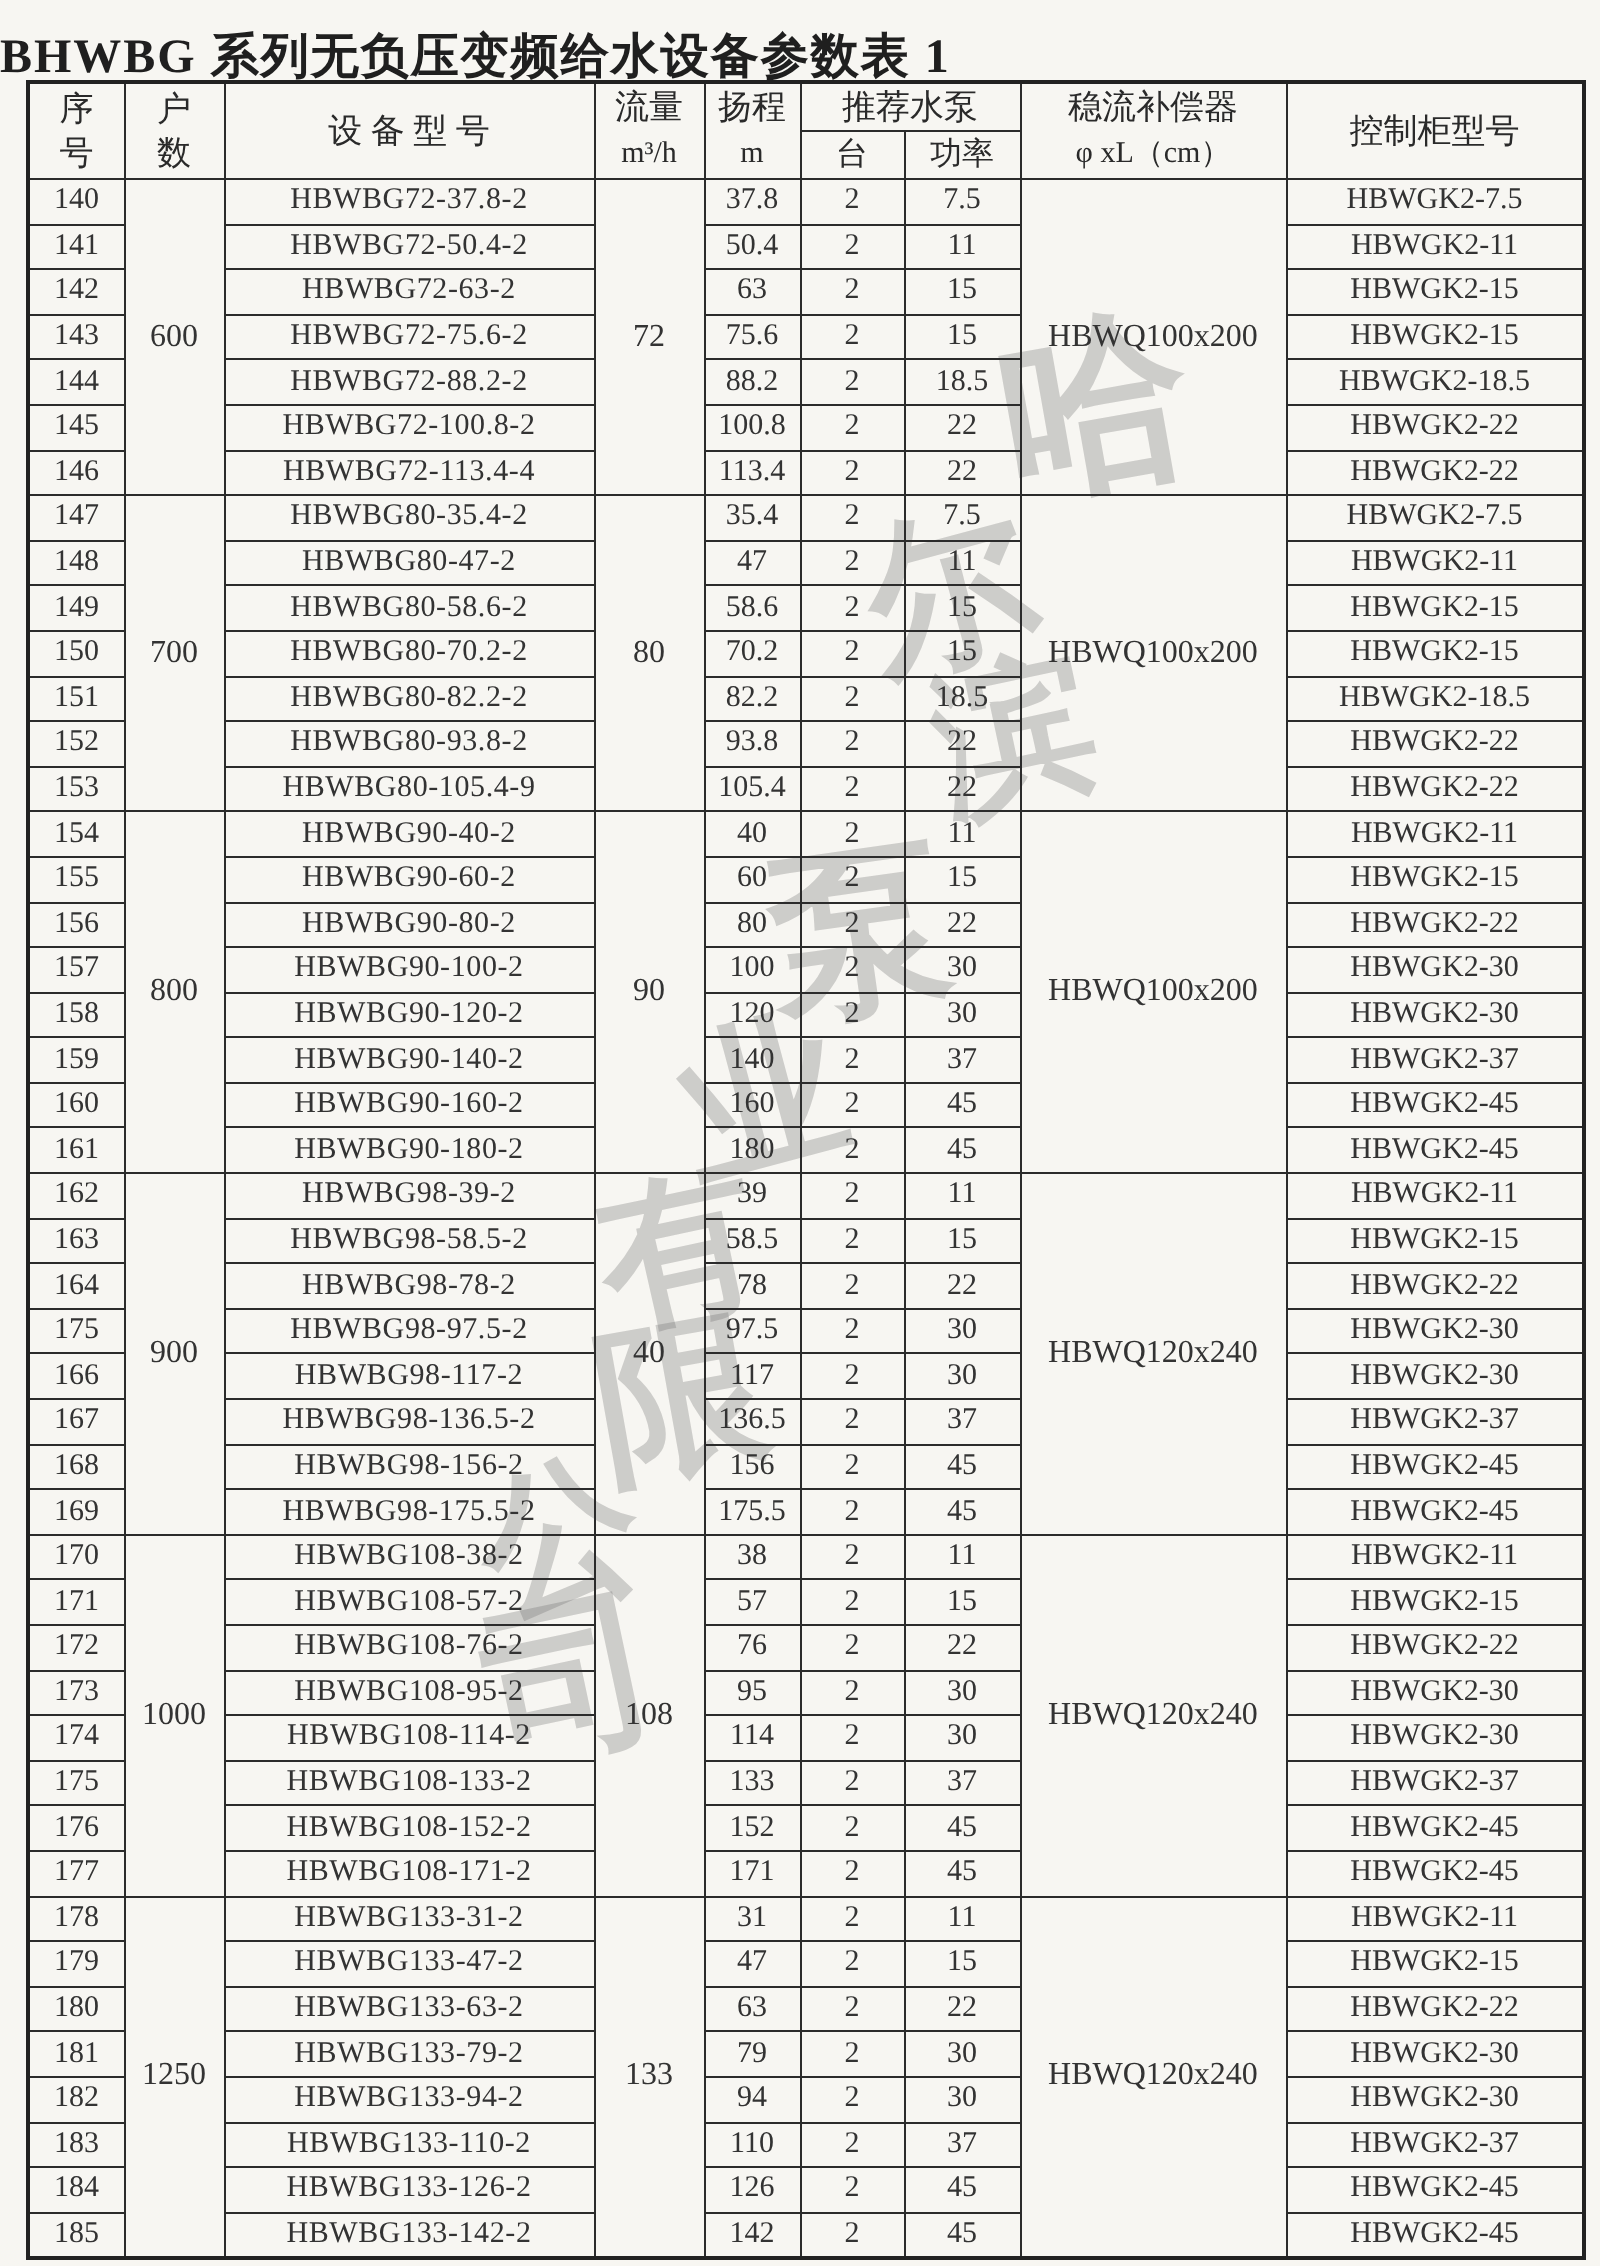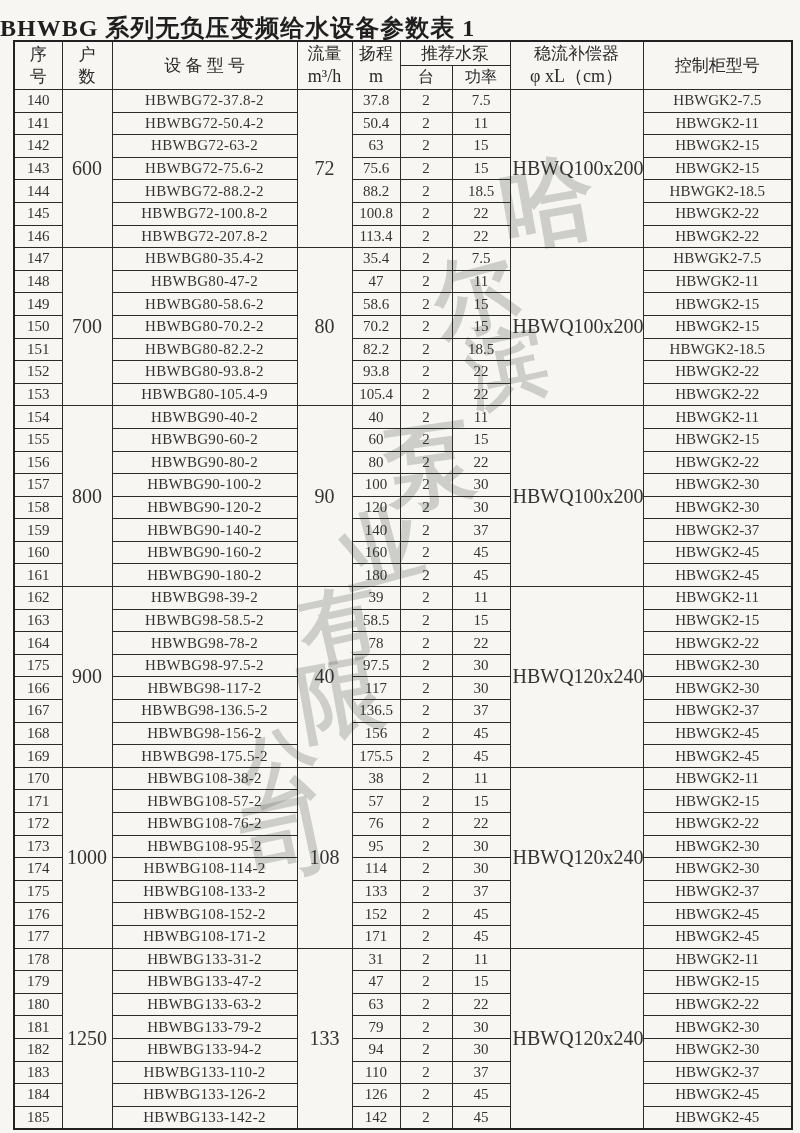--- a/index.html
+++ b/index.html
@@ -54,26 +54,26 @@
     vertical-align: middle;
     padding: 0 2px;
     overflow: hidden;
     white-space: nowrap;
   }
   .param-table { border: 2px solid #222; }
   thead tr { height: 24px; }
   thead th { font-weight: normal; font-size: 17px; color: #2a2a2a; }
   thead th.sub { font-size: 16px; }
   thead .two-line { line-height: 22px; }
-  thead .unit-line { font-size: 18px; }
+  thead .unit-line { font-size: 15px; }
   tbody tr { height: 22.6px; padding-left: 17px; }
   tbody td { font-size: 15px; color: #333; }
   tbody td.model { font-size: 15px; letter-spacing: 0.3px; text-align: center; }
   tbody td.compensator { font-size: 16px; }
-  tbody td.merged { font-size: 20px; }
+  tbody td.merged { font-size: 16px; }
 </style>
 </head>
 <body>
 
 <div class="watermark">
     <span class="wm-char">哈</span>
     <span class="wm-char">尔</span>
     <span class="wm-char">滨</span>
     <span class="wm-char">泵</span>
     <span class="wm-char">业</span>
@@ -175,21 +175,21 @@
       <tr>
         <td>145</td>
         <td class="model">HBWBG72-100.8-2</td>
         <td>100.8</td>
         <td>2</td>
         <td>22</td>
         <td>HBWGK2-22</td>
       </tr>
       <tr>
         <td>146</td>
-        <td class="model">HBWBG72-207.8-2</td>
+        <td class="model">HBWBG72-113.4-4</td>
         <td>113.4</td>
         <td>2</td>
         <td>22</td>
         <td>HBWGK2-22</td>
       </tr>
       <tr>
         <td>147</td>
         <td class="merged" rowspan="7">700</td>
         <td class="model">HBWBG80-35.4-2</td>
         <td class="merged" rowspan="7">80</td>

